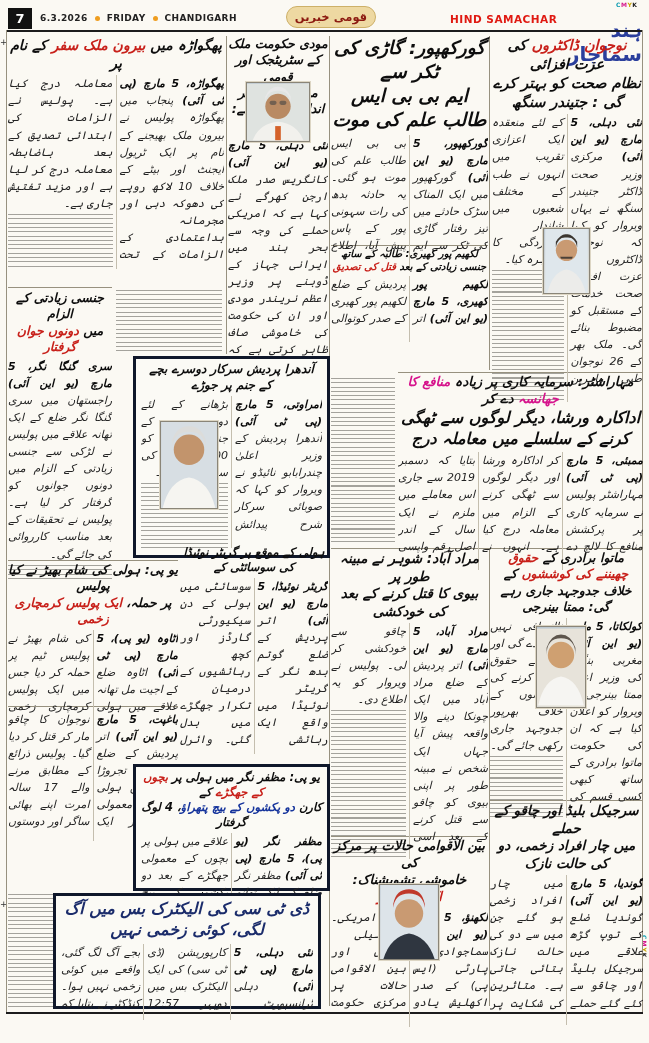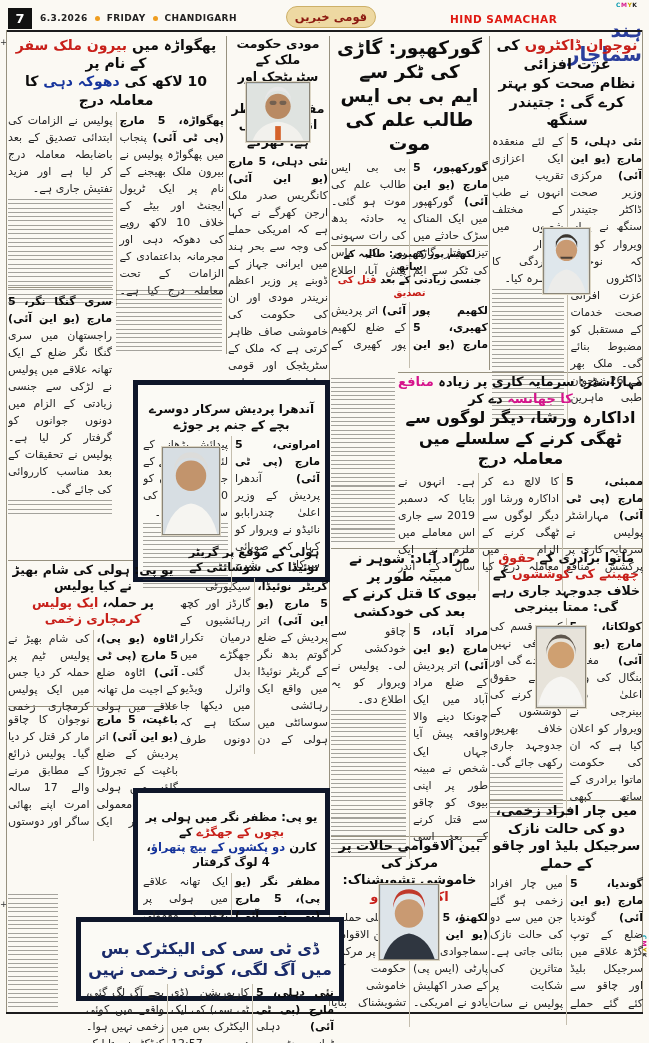--- a/index.html
+++ b/index.html
@@ -18,31 +18,31 @@
            font-size:20px;font-weight:bold;direction:rtl;}
   .cmyk-top{position:absolute;left:616px;top:1px;font-size:6px;font-weight:bold;letter-spacing:.5px;}
   .cmyk-side{position:absolute;left:641px;top:935px;font-size:6px;font-weight:bold;writing-mode:vertical-rl;letter-spacing:1px;}
   .regmark{position:absolute;color:#333;font-size:9px;line-height:9px;}
   .seg-cy{color:#0a9bb0}.seg-mg{color:#d6148c}.seg-yl{color:#c9a400}.seg-k2{color:#222}
   
   .vr{position:absolute;width:1px;background:#97917f;}
   .hr{position:absolute;height:1px;background:#97917f;}
   .rule-heavy{background:#1c1c1c;height:2px;}
   
-  .art{position:absolute;direction:rtl;color:#161616;}
+  .art{position:absolute;direction:rtl;color:#161616;font-style:italic;}
   .hl{margin:0;text-align:center;font-weight:bold;color:#0d0d0d;line-height:1.3;}
   .hl .ln{display:block;}
   .seg-k{color:inherit}.seg-r{color:#c8201a}.seg-b{color:#16349c}.seg-m{color:#d6148c}
   .bd{column-gap:7px;column-rule:1px solid #c4beae;column-fill:auto;overflow:hidden;margin-top:3px;}
   .c1{column-count:1}.c2{column-count:2}.c3{column-count:3}
   .lead{font-size:11px;line-height:1.55;text-align:justify;color:#242424;margin:0 0 2px;}
   .byl{font-weight:bold;color:#0a0a0a;}
   .sim{width:100%;background-image:repeating-linear-gradient(to bottom,#46453e 0,#46453e 1px,transparent 1px,transparent 4.3px);opacity:.48;}
   .simblock{position:absolute;direction:rtl;overflow:hidden;}
-  .box{border:5px solid #0f172a;background:#fbfaf5;padding:17px 5px;box-sizing:border-box;margin-top:24px;}
+  .box{border:3px solid #0f172a;background:#fbfaf5;padding:3px 5px;box-sizing:border-box;}
   
   .photo{position:absolute;border:1px solid #8a8578;box-shadow:0 0 0 1px #ddd6c4;
          background:linear-gradient(150deg,#bcc8d1,#e8e3d7);overflow:hidden;z-index:3;}
   .photo svg{display:block;width:100%;height:100%;}
 </style>
 </head>
 <body>
 
 <div class="page">
 
@@ -130,22 +130,22 @@
           <rect width="40" height="64" fill="#e7e3da"></rect>
           <circle cx="20" cy="22" r="11" fill="#cfa071"></circle>
           <path d="M8 22 Q8 8 20 8 Q32 8 32 22 L32 16 Q28 5 20 5 Q12 5 8 16 Z" fill="#5d554c"></path>
           <path d="M1 64 Q6 42 20 40 Q34 42 39 64 Z" fill="#f6f5f2"></path>
         </svg>
     </div>
   </section>
 
   <section class="art" style="left:490px;top:802px;width:153px;height:204px">
     <h2 class="hl" style="font-size:13.5px">
+      <span class="ln"><span class="seg-k">سرجیکل بلیڈ اور چاقو کے حملے</span></span>
       <span class="ln"><span class="seg-k">میں چار افراد زخمی، دو کی حالت نازک</span></span>
-      <span class="ln"><span class="seg-k">سرجیکل بلیڈ اور چاقو کے حملے</span></span>
     </h2>
     <div class="bd c2" style="height:150px">
       <p class="lead"><b class="byl">گوندیا، 5 مارچ (یو این آئی)</b> <span>گوندیا ضلع کے توپ گڑھ علاقے میں سرجیکل بلیڈ اور چاقو سے کئے گئے حملے میں چار افراد زخمی ہو گئے جن میں سے دو کی حالت نازک بتائی جاتی ہے۔ متاثرین کی شکایت پر پولیس نے سات افراد کے خلاف مقدمہ درج کر کے جانچ شروع کر دی ہے۔</span></p>
       <div class="sim" style="height:320px"></div>
     </div>
   </section>
 
   <section class="art" style="left:331px;top:36px;width:157px;height:209px">
     <h2 class="hl" style="font-size:18.5px">
       <span class="ln"><span class="seg-k">گورکھپور: گاڑی کی ٹکر سے</span></span>
@@ -195,21 +195,20 @@
           <circle cx="20" cy="20" r="10" fill="#c99a72"></circle>
           <path d="M9 16 Q10 6 20 6 Q30 6 31 16 L31 13 Q29 3 20 3 Q11 3 9 13 Z" fill="#c0392b"></path>
           <path d="M2 52 Q7 36 20 34 Q33 36 38 52 Z" fill="#2f3640"></path>
         </svg>
     </div>
   </section>
 
   <section class="art" style="left:8px;top:36px;width:216px;height:252px">
     <h2 class="hl" style="font-size:14px">
       <span class="ln"><span class="seg-k">پھگواڑہ میں </span><span class="seg-r">بیرون ملک سفر</span><span class="seg-k"> کے نام پر</span></span>
-      <span class="ln"><span class="seg-k">10 لاکھ کی </span><span class="seg-b">دھوکہ دہی</span><span class="seg-k"> کا معاملہ درج</span></span>
     </h2>
     <div class="bd c2" style="height:194px">
       <p class="lead"><b class="byl">پھگواڑہ، 5 مارچ (پی ٹی آئی)</b> <span>پنجاب میں پھگواڑہ پولیس نے بیرون ملک بھیجنے کے نام پر ایک ٹریول ایجنٹ اور بیٹے کے خلاف 10 لاکھ روپے کی دھوکہ دہی اور مجرمانہ بداعتمادی کے الزامات کے تحت معاملہ درج کیا ہے۔ پولیس نے الزامات کی ابتدائی تصدیق کے بعد باضابطہ معاملہ درج کر لیا ہے اور مزید تفتیش جاری ہے۔</span></p>
       <div class="sim" style="height:420px"></div>
     </div>
   </section>
   <div class="simblock sim" style="left:116px;top:290px;width:106px;height:62px"></div>
 
   <section class="art" style="left:228px;top:36px;width:100px;height:318px">
     <h2 class="hl" style="font-size:12.5px">
@@ -227,20 +226,24 @@
           <path d="M13 13 Q14 5 22 5 Q30 5 31 13 L31 9 Q28 2 22 2 Q16 2 13 9 Z" fill="#e8e8e8"></path>
           <rect x="16" y="12" width="5" height="3" rx="1.5" fill="#444" opacity=".6"></rect>
           <rect x="23" y="12" width="5" height="3" rx="1.5" fill="#444" opacity=".6"></rect>
           <path d="M4 40 Q9 28 22 27 Q35 28 40 40 Z" fill="#f2f1ed"></path>
           <rect x="20" y="30" width="4" height="10" fill="#d4612a"></rect>
         </svg>
     </div>
   </section>
 
   <section class="art" style="left:8px;top:290px;width:104px;height:268px">
+    <h2 class="hl" style="font-size:12.5px">
+      <span class="ln"><span class="seg-k">جنسی زیادتی کے الزام</span></span>
+      <span class="ln"><span class="seg-k">میں </span><span class="seg-r">دونوں جوان گرفتار</span></span>
+    </h2>
     <div class="bd c1" style="height:222px">
       <p class="lead"><b class="byl">سری گنگا نگر، 5 مارچ (یو این آئی)</b> <span>راجستھان میں سری گنگا نگر ضلع کے ایک تھانہ علاقے میں پولیس نے لڑکی سے جنسی زیادتی کے الزام میں دونوں جوانوں کو گرفتار کر لیا ہے۔ پولیس نے تحقیقات کے بعد مناسب کارروائی کی جائے گی۔</span></p>
       <div class="sim" style="height:150px"></div>
     </div>
   </section>
 
   <section class="art box" style="left:133px;top:356px;width:197px;height:202px">
     <h2 class="hl" style="font-size:12px">
       <span class="ln"><span class="seg-k">آندھرا پردیش سرکار دوسرے بچے کے جنم پر جوڑے</span></span>
     </h2>
@@ -291,21 +294,21 @@
     <h2 class="hl" style="font-size:11.5px">
       <span class="ln"><span class="seg-k">یو پی: مظفر نگر میں ہولی پر </span><span class="seg-r">بچوں کے جھگڑے</span><span class="seg-k"> کے</span></span>
       <span class="ln"><span class="seg-k">کارن </span><span class="seg-b">دو پکشوں کے بیچ پتھراؤ</span><span class="seg-k">، 4 لوگ گرفتار</span></span>
     </h2>
     <div class="bd c2" style="height:80px">
       <p class="lead"><b class="byl">مظفر نگر (یو پی)، 5 مارچ (پی ٹی آئی)</b> <span>مظفر نگر ضلع کے ایک تھانہ علاقے میں ہولی پر بچوں کے معمولی جھگڑے کے بعد دو پکشوں کے بیچ پتھراؤ ہو گیا، پولیس نے اس معاملے میں چار لوگوں کو گرفتار کر لیا۔</span></p>
       <div class="sim" style="height:180px"></div>
     </div>
   </section>
 
-  <section class="art box" style="left:76px;top:893px;width:268px;height:84px">
+  <section class="art box" style="left:53px;top:893px;width:268px;height:116px">
     <h2 class="hl" style="font-size:16px;color:#1b2c6b">
       <span class="ln"><span class="seg-k">ڈی ٹی سی کی الیکٹرک بس میں آگ لگی، کوئی زخمی نہیں</span></span>
     </h2>
     <div class="bd c3" style="height:76px">
       <p class="lead"><b class="byl">نئی دہلی، 5 مارچ (پی ٹی آئی)</b> <span>دہلی ٹرانسپورٹ کارپوریشن (ڈی ٹی سی) کی ایک الیکٹرک بس میں دوپہر 12:57 بجے آگ لگ گئی، واقعے میں کوئی زخمی نہیں ہوا۔ کنڈکٹر نے بتایا کہ میں نے فوراً چالک کو بس روکنے کے لئے کہا اور سبھی مسافروں کو بس سے باہر نکالا گیا۔</span></p>
       <div class="sim" style="height:170px"></div>
     </div>
   </section>
 
 </div>

